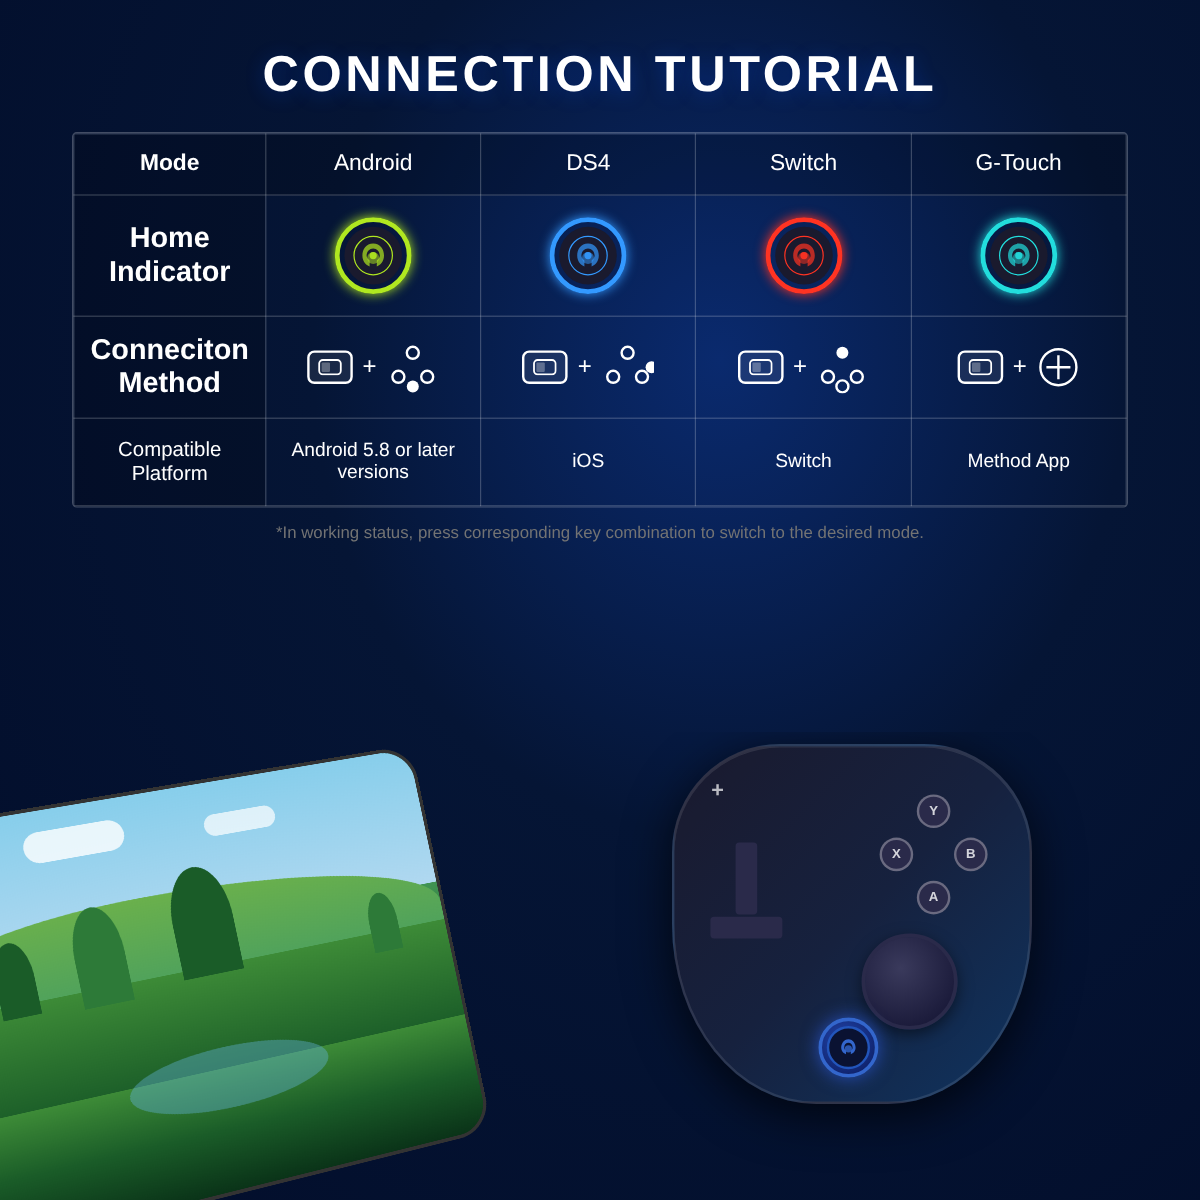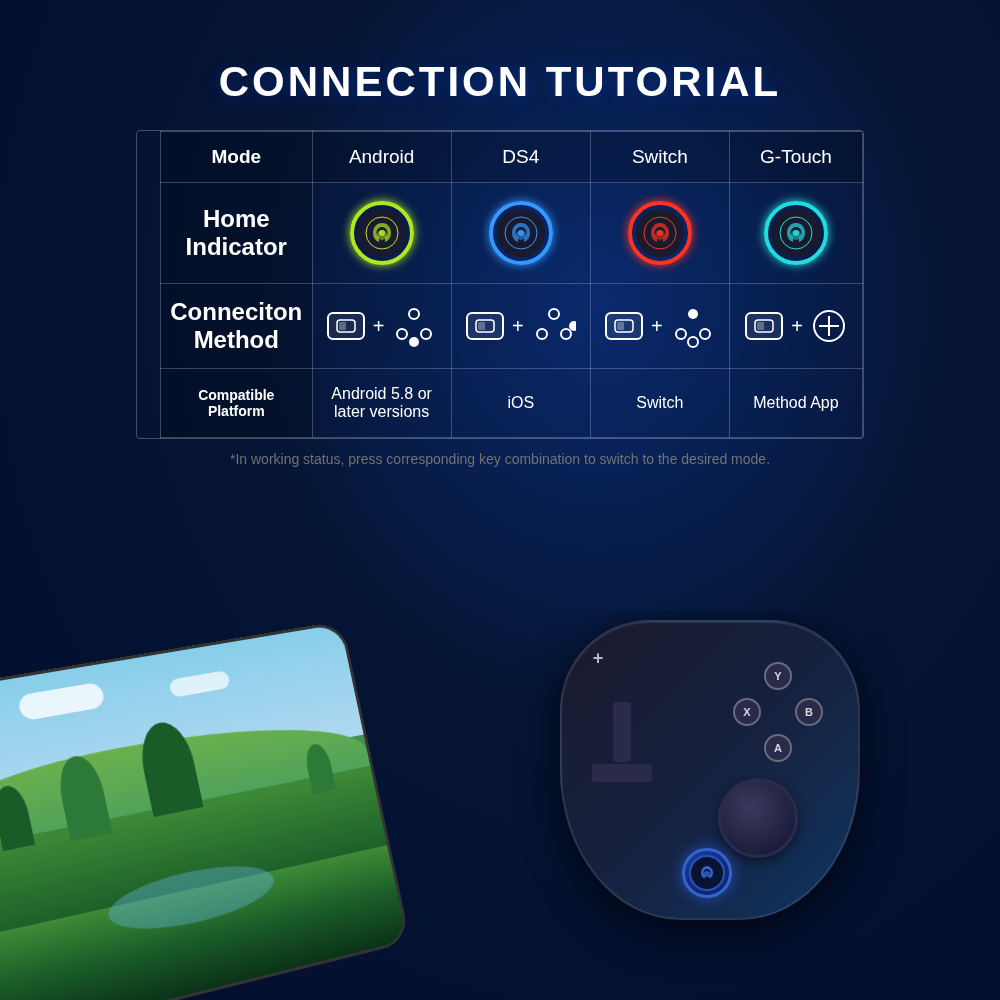--- a/index.html
+++ b/index.html
@@ -12,31 +12,30 @@
       font-family: 'Arial', sans-serif;
       color: white;
       position: relative;
     }
 
     .title {
       text-align: center;
       font-size: 42px;
       font-weight: 900;
       letter-spacing: 3px;
-      padding: 58px 0 24px 0;
+      padding: 38px 0 24px 0;
       text-shadow: 0 2px 16px rgba(0,80,255,0.3);
     }
 
     .table-wrapper {
       margin: 0 auto;
-      width: 728px;
+      width: 880px;
       border: 1.5px solid rgba(255,255,255,0.25);
       border-radius: 4px;
       overflow: hidden;
-      padding-left: 23px;
     }
 
     table {
       width: 100%;
       border-collapse: collapse;
     }
 
     td {
       border: 1px solid rgba(255,255,255,0.22);
       text-align: center;
@@ -123,22 +122,22 @@
       margin: 0 2px;
     }
 
     
     .row-platform td {
       font-size: 16px;
       padding: 16px 8px;
     }
 
     .row-platform .col-label {
-      font-weight: 700;
-      font-size: 14px;
+      font-weight: 400;
+      font-size: 17px;
     }
 
     .footnote {
       color: #737373;
       font-size: 14px;
       text-align: center;
       padding: 12px 0 8px 0;
       width: 880px;
       margin: 0 auto;
     }

